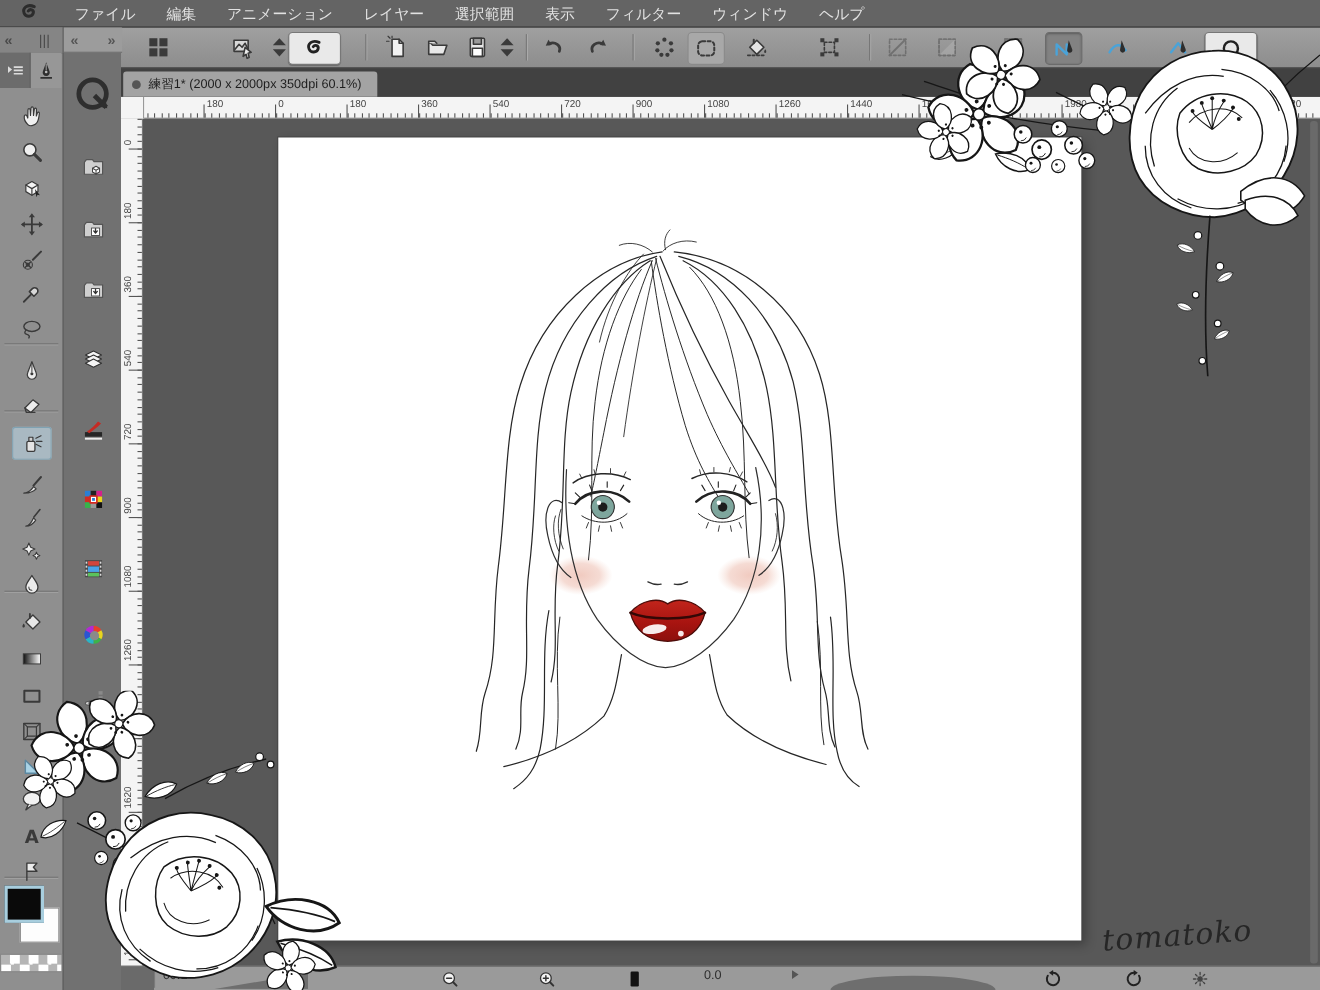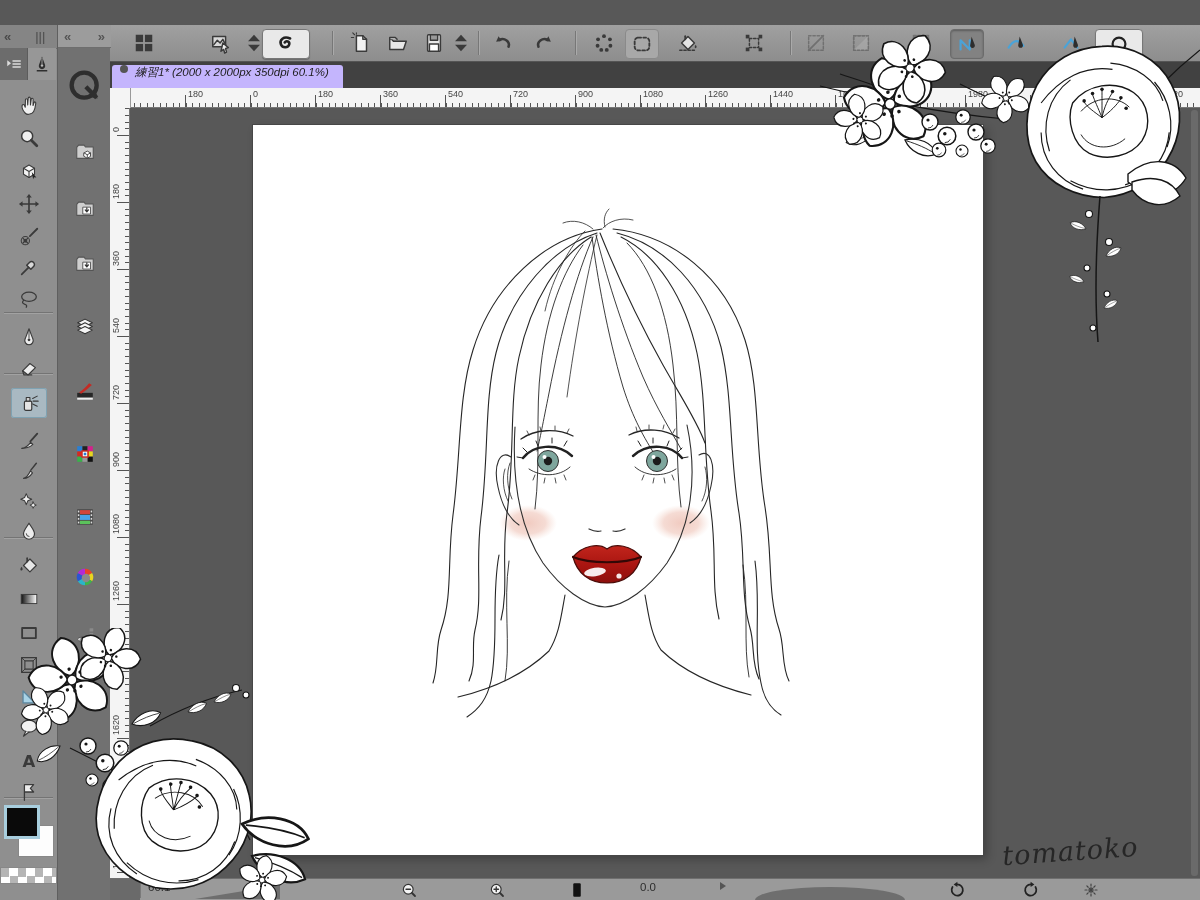--- a/index.html
+++ b/index.html
@@ -16,22 +16,22 @@
   #commandbar{position:absolute;left:110px;top:25px;width:1090px;height:37px;
     background:linear-gradient(#a0a0a0,#8d8d8d);border-bottom:1px solid #555;box-sizing:border-box;z-index:4;}
   .cbtn{position:absolute;top:4px;width:32px;height:28px;display:flex;align-items:center;justify-content:center;border-radius:4px;}
   .cbtn.white{background:#e9e9e9;border:1px solid #777;width:46px;box-shadow:0 1px 1px rgba(0,0,0,.25);}
   .cbtn.pressed{background:#828282;border:1px solid #6b6b6b;box-shadow:inset 0 1px 2px rgba(0,0,0,.3);}
   .cbtn.hover{background:#a8a8a8;border:1px solid #8a8a8a;}
   .cbtn.disabled{opacity:.4;}
   .csep{position:absolute;top:6px;width:1px;height:24px;background:#777;box-shadow:1px 0 0 #aaa;}
   
   #tabstrip{position:absolute;left:110px;top:62px;width:1090px;height:26px;background:#414141;z-index:4;}
-  #doctab{position:absolute;left:2px;top:3px;height:23px;background:#c4b5fd;border-radius:3px 3px 0 0;
-          display:flex;padding:0 14px 0 8px;color:#1e1e1e;font-size:11.5px;white-space:nowrap;font-style:italic;}
+  #doctab{position:absolute;left:2px;top:3px;height:23px;background:#a3a3a3;border-radius:3px 3px 0 0;
+          display:flex;align-items:center;padding:0 14px 0 8px;color:#1e1e1e;font-size:11.5px;white-space:nowrap;}
   #doctab .dot{width:8px;height:8px;border-radius:50%;background:#555;margin-right:7px;}
   
   #hruler{position:absolute;left:110px;top:88px;width:1090px;height:20px;background:#f4f4f4;
           border-bottom:1px solid #777;box-sizing:border-box;z-index:3;}
   #hruler .corner{position:absolute;left:0;top:0;width:20px;height:20px;background:#f4f4f4;border-right:1px solid #999;}
   #vruler{position:absolute;left:110px;top:108px;width:20px;height:770px;background:#f4f4f4;
           border-right:1px solid #777;box-sizing:border-box;z-index:3;}
   .tick{position:absolute;background:#555;}
   .hlabel{position:absolute;top:1px;font-size:9px;color:#444;}
   .vlabel{position:absolute;left:1px;font-size:9px;color:#444;transform:rotate(-90deg);transform-origin:left top;white-space:nowrap;}
@@ -73,20 +73,37 @@
   .ssep{position:absolute;top:3px;width:1px;height:16px;background:#7a7a7a;}
   
   .flowers{position:absolute;z-index:20;pointer-events:none;}
   svg text{font-family:"DejaVu Sans",sans-serif;}
 </style>
 </head>
 <body>
 
 <div id="app">
 
+  <div id="menubar">
+    <span class="logo">
+      <svg width="22" height="22" viewBox="0 0 24 24">
+          <path d="M16.5 5.5 C9.5 2.5 4.5 7 6.5 12 C8.3 16.3 14.5 15.8 15.5 12 C16.4 8.7 12.3 7.3 10.6 9.8" fill="none" stroke="#2c2c2c" stroke-width="3" stroke-linecap="round"></path>
+        </svg>
+    </span>
+
+  <div class="mi">ファイル</div>
+      <div class="mi">編集</div>
+      <div class="mi">アニメーション</div>
+      <div class="mi">レイヤー</div>
+      <div class="mi">選択範囲</div>
+      <div class="mi">表示</div>
+      <div class="mi">フィルター</div>
+      <div class="mi">ウィンドウ</div>
+      <div class="mi">ヘルプ</div>
+    </div>
 
   <div id="col1">
     <div class="hdr">
       <span style="margin-left:4px">«</span>
         <span style="margin-left:24px;font-weight:normal">|||</span>
     </div>
     <div class="tabs">
       <div class="ttab dark">
         <svg width="20" height="18" viewBox="0 0 24 24">
             <path d="M3 7 l5 4 -5 4 Z" fill="#dcdcdc"></path>

